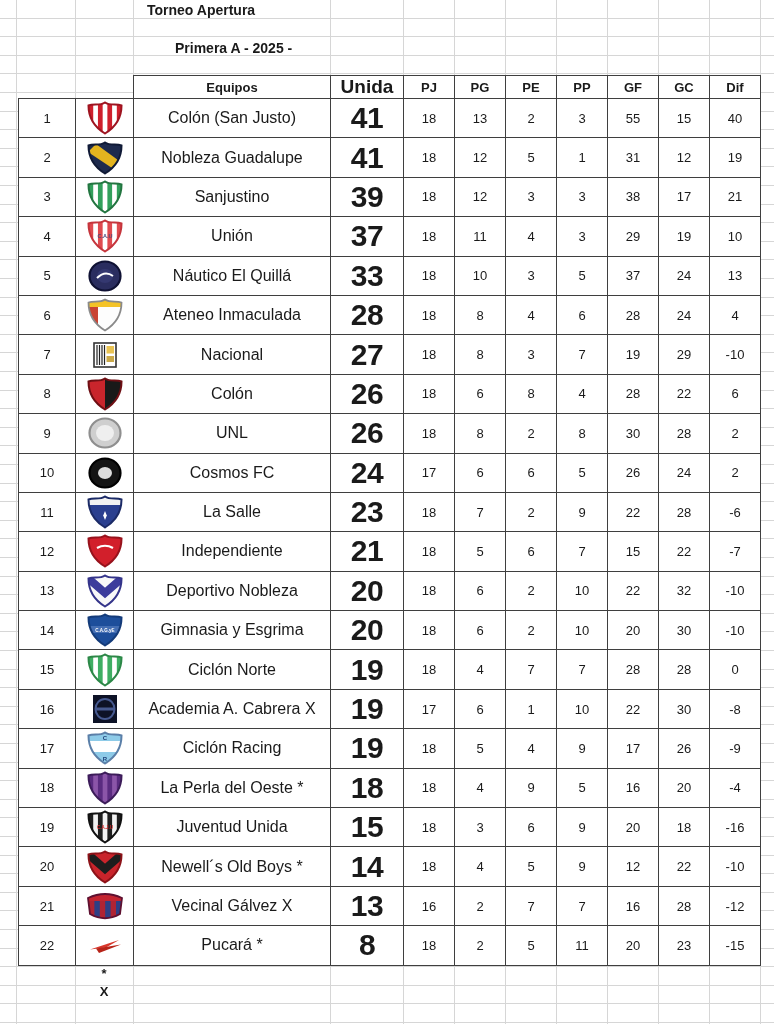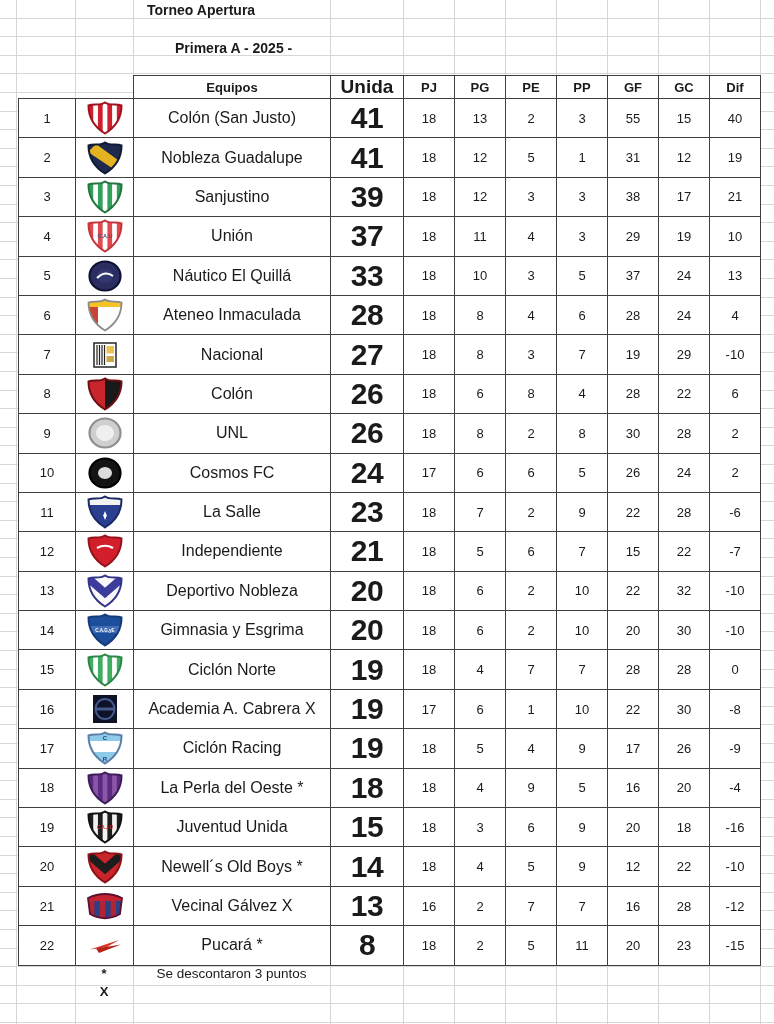--- a/index.html
+++ b/index.html
@@ -569,16 +569,15 @@
           <td class="stat">5</td>
           <td class="stat">11</td>
           <td class="stat">20</td>
           <td class="stat">23</td>
           <td class="stat">-15</td>
         </tr>
       </tbody>
   </table>
 
   <div class="fn fn-sym" id="fn1s">*</div>
-  <div class="fn fn-text" id="fn1t">Se descontaron 3 puntos</div>
   <div class="fn fn-sym" id="fn2s">X</div>
 
 </div>
 
 </body></html>

